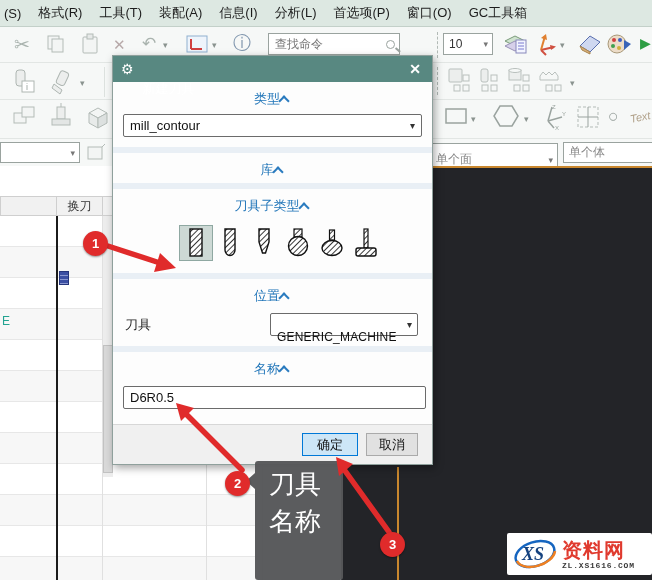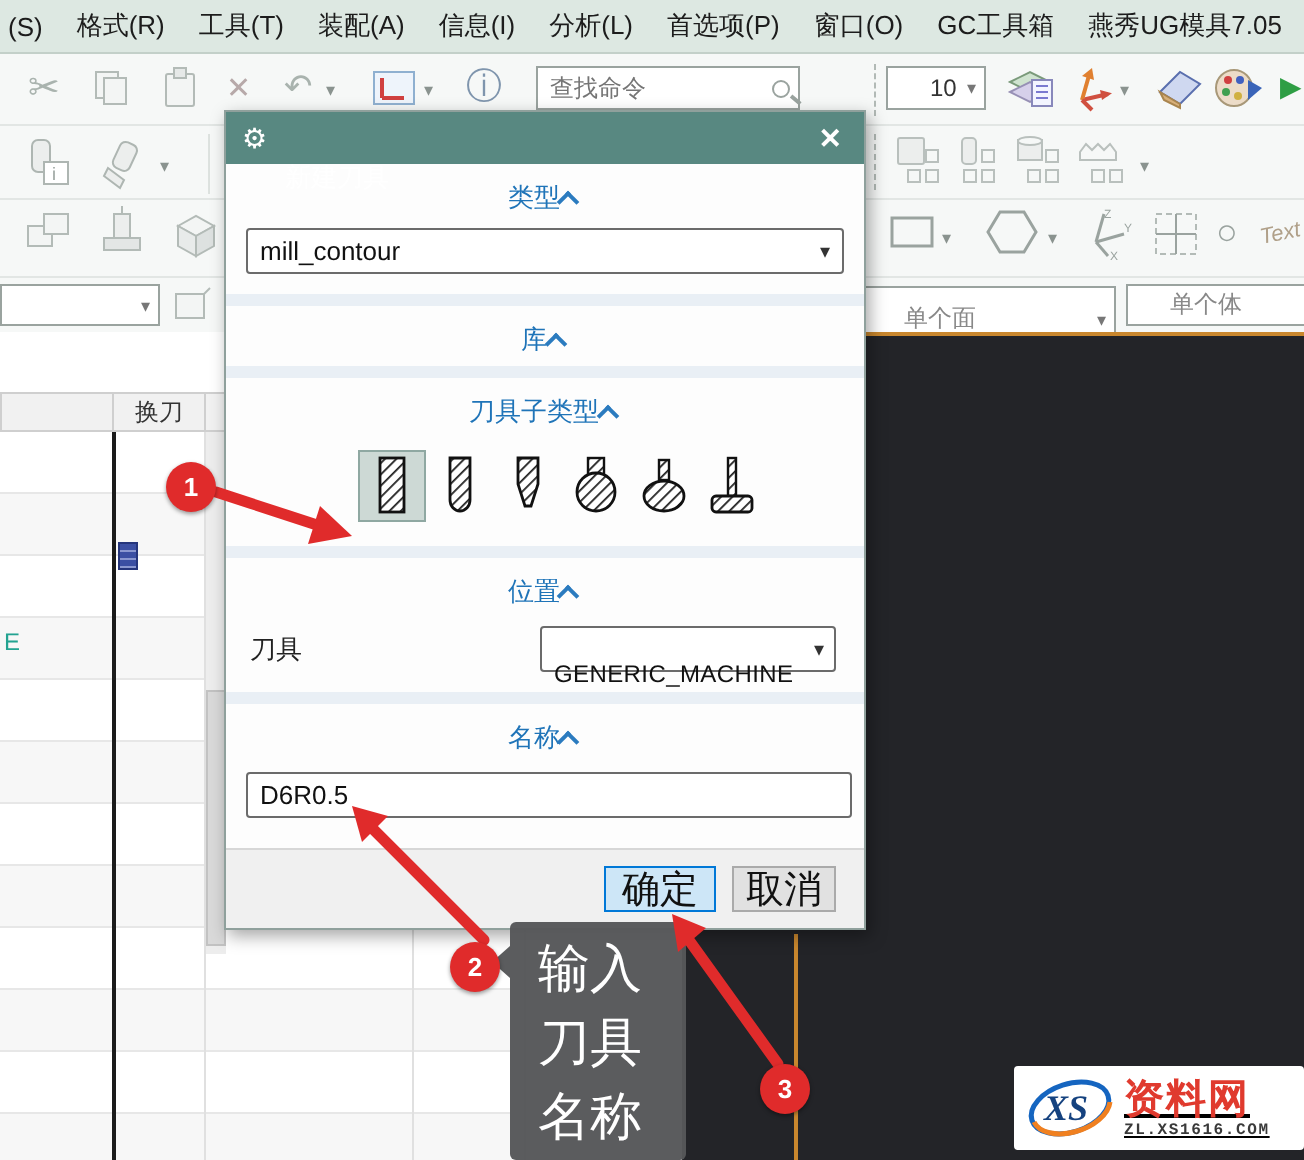--- a/index.html
+++ b/index.html
@@ -14,21 +14,21 @@
   .mitem { cursor:default; }
 
   
   .toolbars { position:absolute; left:0; top:27px; width:652px; height:139px; background:#f6f8f7; }
   .hsep { position:absolute; left:0; width:652px; height:1px; background:#e2e6e4; }
   .gicon { position:absolute; color:#a9b3ae; font-size:17px; line-height:1; }
   .caret { position:absolute; color:#8a938f; font-size:9px; line-height:1; }
   .dashsep { position:absolute; width:1px; border-left:1px dashed #b2bab6; }
   .vsep { position:absolute; width:1px; background:#dde2df; }
   .combo { position:absolute; background:#fff; border:1px solid #9aa39f; display:flex;
-    align-items:center; font-size:12px; color:#333; padding-left:21px; }
+    align-items:center; font-size:12px; color:#333; padding-left:5px; }
   .combo .cv { flex:1; }
   .combo .dn { color:#777; font-size:9px; padding-right:4px; }
   .searchbox { position:absolute; left:268px; top:6px; width:132px; height:22px; background:#fff;
     border:1px solid #9aa39f; display:flex; align-items:center; padding:0 4px 0 6px; }
   .searchbox input { border:none; outline:none; flex:1; width:80px; font-size:12px; color:#555;
     font-family:"Liberation Sans", sans-serif; background:transparent; }
   .mag { width:9px; height:9px; border:1.5px solid #9aa39f; border-radius:50%; position:relative; }
   .mag::after { content:""; position:absolute; left:8px; top:8px; width:6px; height:1.5px;
     background:#9aa39f; transform:rotate(40deg); }
 
@@ -84,40 +84,40 @@
   .locsel { width:148px; height:23px; border:1px solid #6b6b6b; border-radius:2px; background:#fff;
     display:flex; align-items:center; padding-left:6px; }
   .locsel .val { flex:1; font-size:12px; color:#111; letter-spacing:.2px;margin-top:24px; }
   .locsel .dn { color:#333; font-size:10px; padding-right:5px; }
   .nameinput { display:block; width:303px; height:23px; margin:4px 2px 0 2px; border:1px solid #6b6b6b;
     border-radius:2px; font-size:13px; padding-left:6px; color:#111;
     font-family:"Liberation Sans", sans-serif; }
   .dfoot { position:absolute; left:0; bottom:0; width:100%; height:40px; background:#f0f0f0;
     border-top:1px solid #d7d7d7; display:flex; align-items:center; justify-content:flex-end;
     gap:8px; padding-right:14px; }
-  .btn { height:23px; font-size:19px; display:flex; align-items:center; justify-content:center; }
+  .btn { height:23px; font-size:13px; display:flex; align-items:center; justify-content:center; }
   .btn.ok { width:56px; background:#cde6f7; border:1px solid #0078d7; color:#111; }
   .btn.cancel { width:52px; background:#e1e1e1; border:1px solid #aaaaaa; color:#111; }
 
   
   .overlay { position:absolute; left:0; top:0; width:652px; height:580px; z-index:40; pointer-events:none; }
   .badge { position:absolute; width:25px; height:25px; border-radius:50%; background:#e02b2b;
     color:#fff; font-size:13px; font-weight:bold; display:flex; align-items:center;
     justify-content:center; z-index:45; box-shadow:0 1px 2px rgba(0,0,0,.4); }
   .tooltip { position:absolute; left:255px; top:461px; width:88px; height:119px;
     background:rgba(86,87,89,.97); border-radius:3px; z-index:30; color:#fff;
     padding:5px 0 0 14px; }
   .tooltip .tl { font-size:26px; line-height:37px; font-weight:500; }
   .tooltip .notch { position:absolute; left:-9px; top:12px; width:0; height:0;
     border-top:8px solid transparent; border-bottom:8px solid transparent;
     border-right:9px solid rgba(86,87,89,.97); }
 
   
   .wm { position:absolute; left:507px; top:533px; width:145px; height:42px; background:#fff;
-    border-radius:2px; display:flex; align-items:center; gap:5px; padding:0 6px; z-index:50;text-decoration:underline; }
+    border-radius:2px; display:flex; align-items:center; gap:5px; padding:0 6px; z-index:50; }
   .wm .txtcol { display:flex; flex-direction:column; align-items:flex-start; }
   .wm .brand { font-size:20px; font-weight:bold; color:#e03a2e; letter-spacing:1px; line-height:22px; }
   .wm .url { font-size:8px; font-weight:bold; color:#3a3a3a; letter-spacing:.8px;
     font-family:"Liberation Mono", monospace; }
 </style>
 </head>
 <body>
 
 <div class="screen">
 
@@ -133,21 +133,20 @@
   <div class="menubar">
     <span class="mitem">(S)</span>
     <span class="mitem">格式(R)</span>
     <span class="mitem">工具(T)</span>
     <span class="mitem">装配(A)</span>
     <span class="mitem">信息(I)</span>
     <span class="mitem">分析(L)</span>
     <span class="mitem">首选项(P)</span>
     <span class="mitem">窗口(O)</span>
     <span class="mitem">GC工具箱</span>
-    <span class="mitem">燕秀UG模具7.05</span>
 
   </div>
 
   <div class="toolbars">
     <div class="hsep" style="top:35px"></div>
     <div class="hsep" style="top:72px"></div>
     <div class="hsep" style="top:111px"></div>
 
     <span class="gicon" style="left:14px; top:8px; font-size:19px">✂</span>
     <svg class="abs" style="left:46px; top:7px" width="20" height="20">
@@ -421,21 +420,20 @@
     </div>
 
     <div class="dfoot">
       <div class="btn ok">确定</div>
       <div class="btn cancel">取消</div>
     </div>
   </div>
 
   <div class="tooltip">
     <div class="notch"></div>
-    <div class="tl">输入</div>
     <div class="tl">刀具</div>
     <div class="tl">名称</div>
   </div>
 
   <svg class="overlay">
     <line x1="108" y1="246" x2="160" y2="263" stroke="#e02b2b" stroke-width="5.5" stroke-linecap="round"></line>
     <polygon points="176,268 154,272 160,253" fill="#e02b2b"></polygon>
     <line x1="242" y1="470" x2="185" y2="413" stroke="#e02b2b" stroke-width="5.5" stroke-linecap="round"></line>
     <polygon points="176,403 194,408 181,421" fill="#e02b2b"></polygon>
     <line x1="389" y1="532" x2="343" y2="468" stroke="#e02b2b" stroke-width="5.5" stroke-linecap="round"></line>

